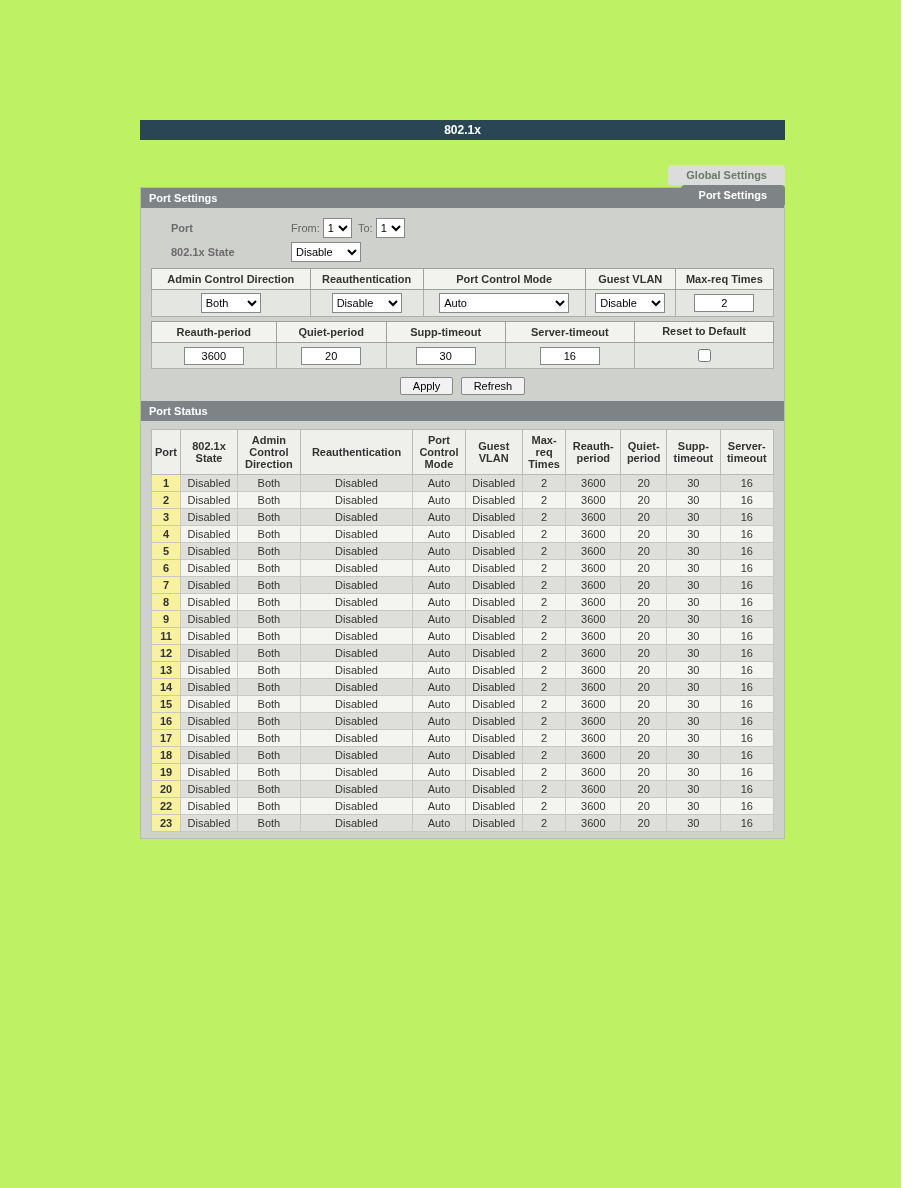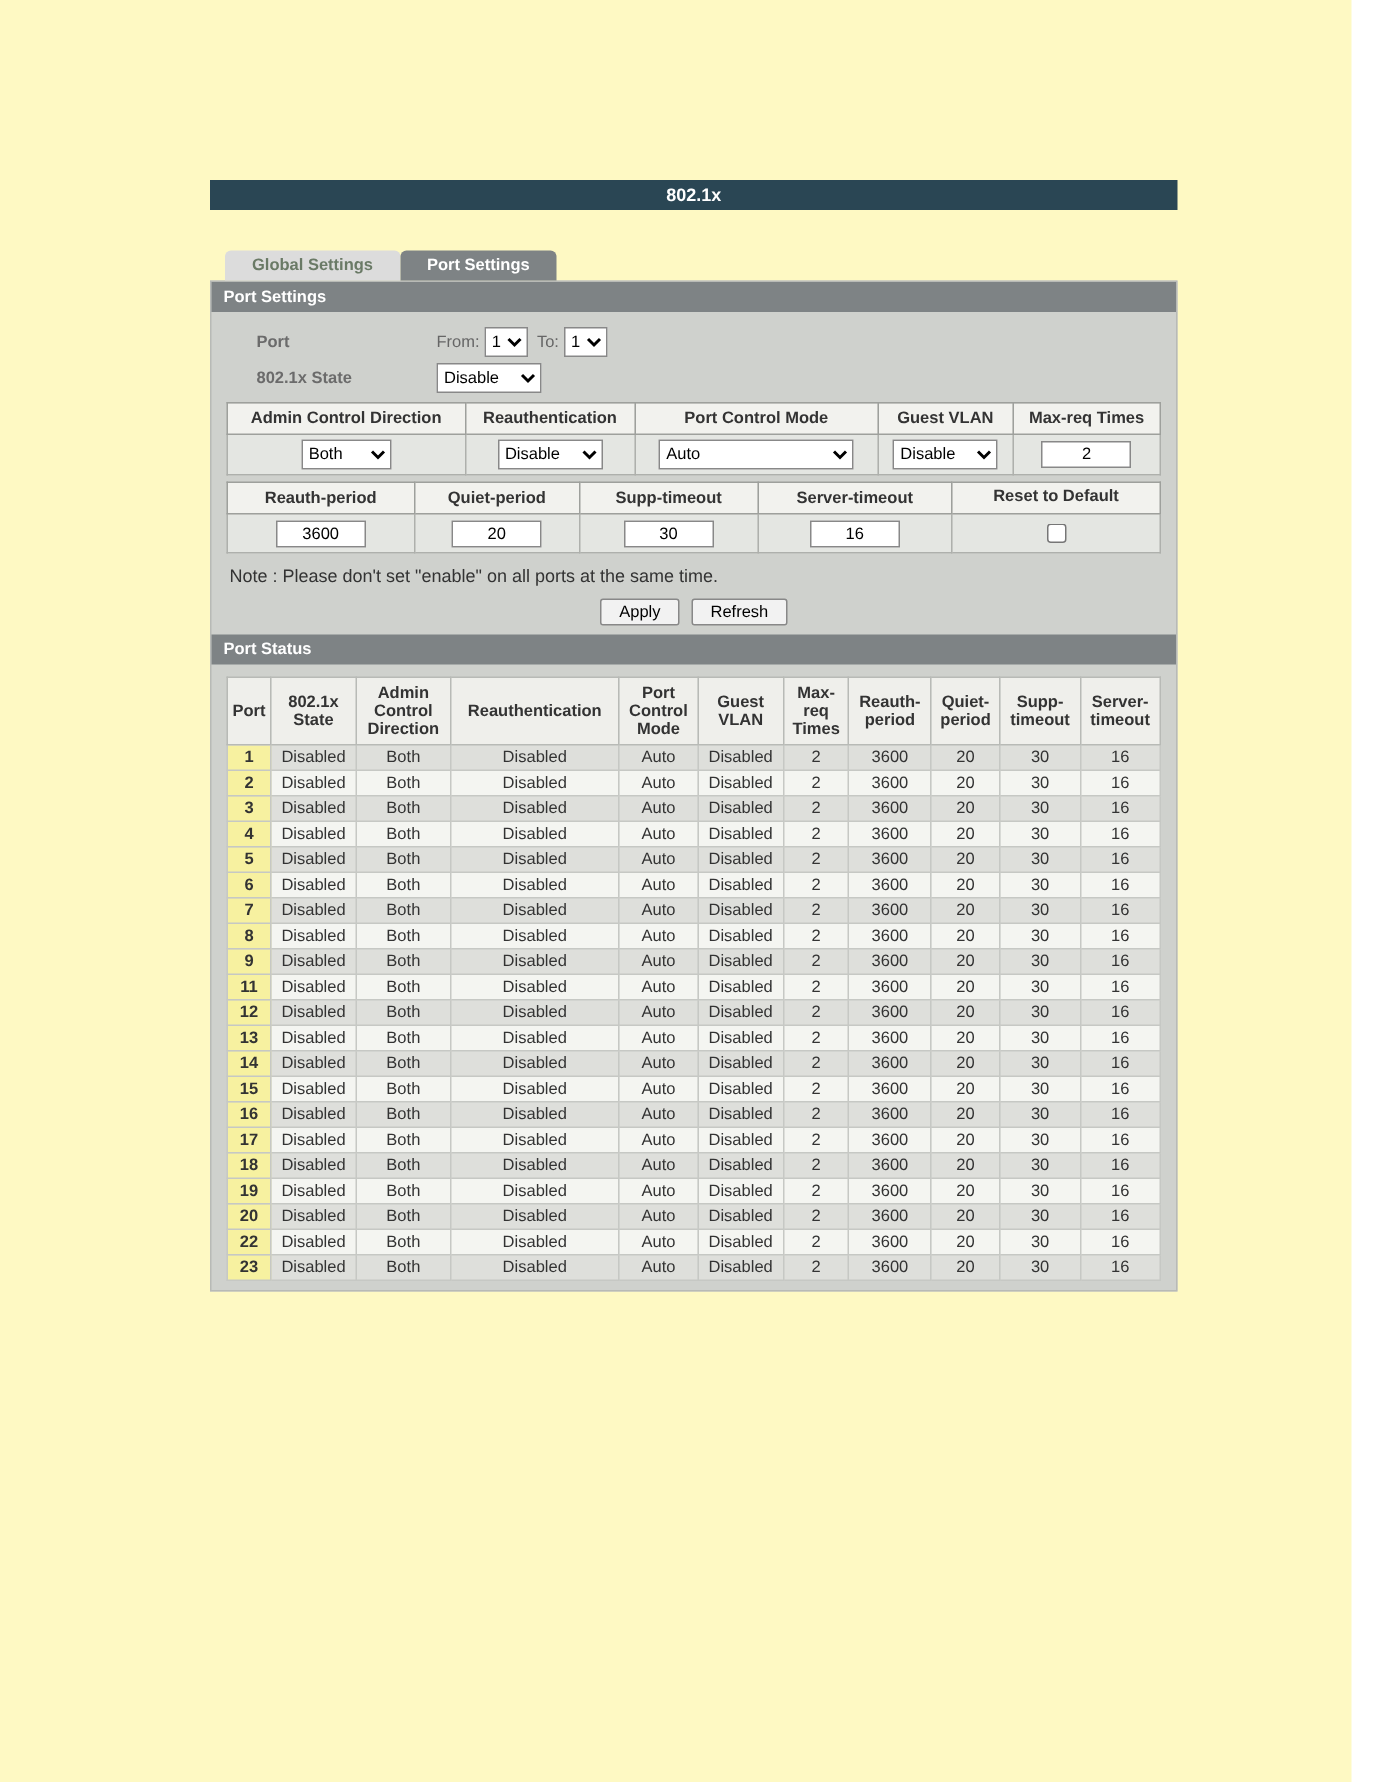--- a/index.html
+++ b/index.html
@@ -7,21 +7,21 @@
     padding:0;
     font-family: Arial, Helvetica, sans-serif;
     font-size:12px;
     background:#fff;
     color:#333;
   }
   .page {
     width:901px;
     min-height:1188px;
     position:relative;
-    background:#fef9c3;
+    background:#bef264;
   }
   .shell {
     position:absolute;
     left:140px;
     top:120px;
     width:645px;
   }
   .titlebar {
     background:#2a4654;
     color:#fff;
@@ -29,20 +29,21 @@
     text-align:center;
     height:20px;
     line-height:20px;
     font-size:12px;
   }
   .tabs-row{
     margin-top:25px;
     height:22px;
     display:flex;
     align-items:flex-end;
+    flex-direction:column;
   }
   .tab{
     display:inline-block;
     height:20px;
     line-height:20px;
     padding:0 18px;
     font-size:11px;
     font-weight:bold;
     border-top-left-radius:4px;
     border-top-right-radius:4px;
@@ -238,21 +239,20 @@
         <tr>
           <td><input type="text" value="3600" style=""></td>
           <td><input type="text" value="20" style=""></td>
           <td><input type="text" value="30" style=""></td>
           <td><input type="text" value="16" style=""></td>
           <td><input type="checkbox" style=""></td>
         </tr>
       </tbody>
         </table>
 
-      <div class="note">Note : Please don't set "enable" on all ports at the same time.</div>
       <div class="btn-row">
         <button class="btn">Apply</button>
         <button class="btn">Refresh</button>
       </div>
 
       <div class="section-header">Port Status</div>
 
       <table class="status-table">
         <thead>
           <tr id="status-head-row">

